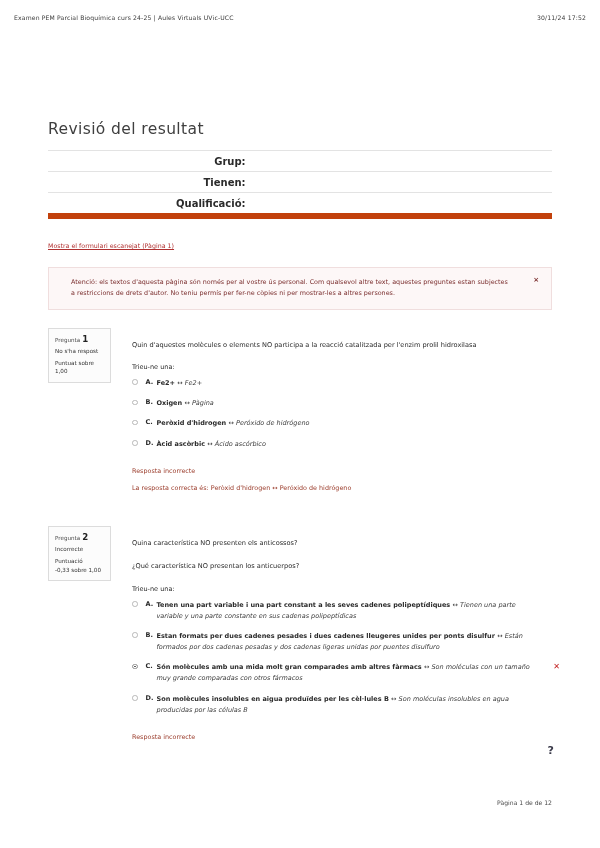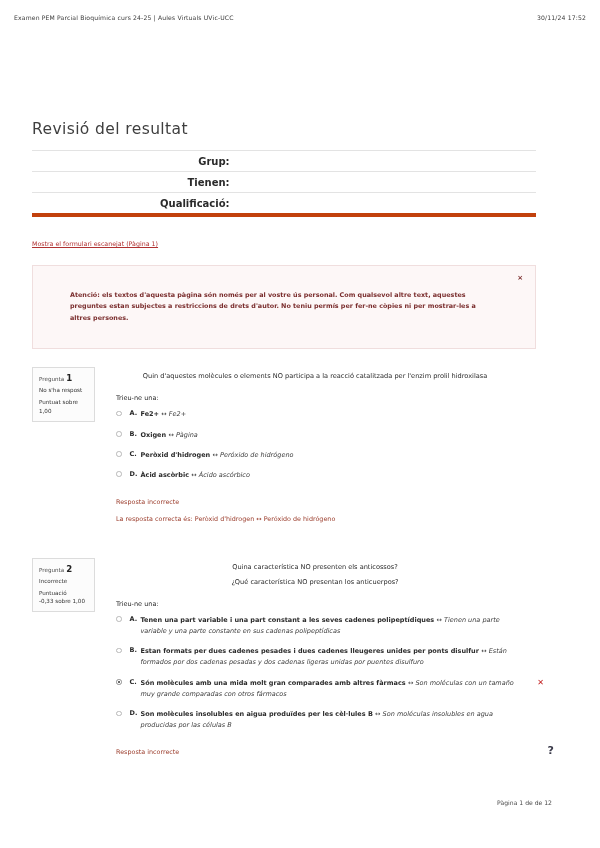--- a/index.html
+++ b/index.html
@@ -28,40 +28,40 @@
     font-size: 6.1px;
     color: #3a3a3a;
     letter-spacing: .15px;
   }
   .print-header .ph-right { white-space: nowrap; }
 
   
   .page {
     position: absolute;
     top: 120px;
-    left: 32px;
+    left: 48px;
     width: 504px;
   }
 
   h1.page-title {
     font-size: 15.5px;
     font-weight: 400;
     color: #3f3f3f;
     margin: 0 0 12px 0;
     letter-spacing: .4px;
   }
 
   
   table.summary {
     width: 100%;
     border-collapse: collapse;
     margin-bottom: 14px;
   }
   table.summary tr { border-top: 1px solid #e3e3e3; }
-  table.summary tr:last-child { border-bottom: 4px solid #c2410c; }
+  table.summary tr:last-child { border-bottom: 6px solid #c2410c; }
   table.summary th {
     width: 40%;
     text-align: right;
     font-size: 10px;
     font-weight: bold;
     color: #2b2b2b;
     padding: 4.5px 4px 4.5px 0;
   }
   table.summary td {
     font-size: 6.4px;
@@ -79,25 +79,25 @@
 
   
   .notice {
     position: relative;
     border: 1px solid #f0dede;
     background: #fdf7f7;
     padding: 9px 26px 9px 22px;
     margin-bottom: 18px;
   }
   .notice p {
-    margin: 15px;
+    margin: 0;
     font-size: 6.4px;
     line-height: 1.78;
     color: #7a2d2d;
-    font-weight: bold;
+    font-weight: normal;
     max-width: 438px;
   }
   .notice .close-x {
     position: absolute;
     top: 8px;
     right: 12px;
     font-size: 7px;
     color: #7a2d2d;
     cursor: pointer;
     font-weight: bold;
@@ -143,23 +143,22 @@
 
   .qbody {
     flex: 1;
     padding-left: 21px;
     box-sizing: border-box;
   }
   .qtext {
     font-size: 6.6px;
     line-height: 1.7;
     color: #2b2b2b;
-    margin: 4px 0 2px 0;
+    margin: 12px 0 2px 0;
     max-width: 398px;
-    text-align: center;
   }
   .qprompt {
     font-size: 6.5px;
     color: #2b2b2b;
     margin: 12px 0 7px 0;
   }
 
   
   .options { margin: 0; padding: 0; list-style: none; }
   .opt {

